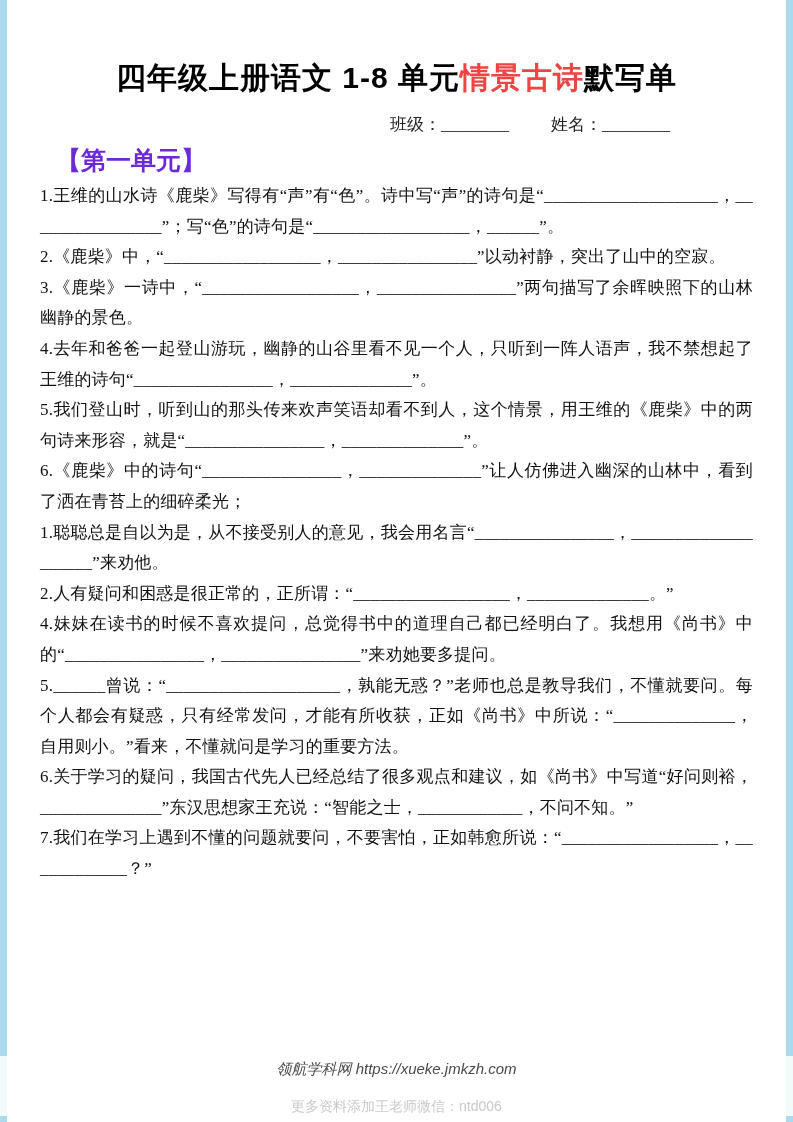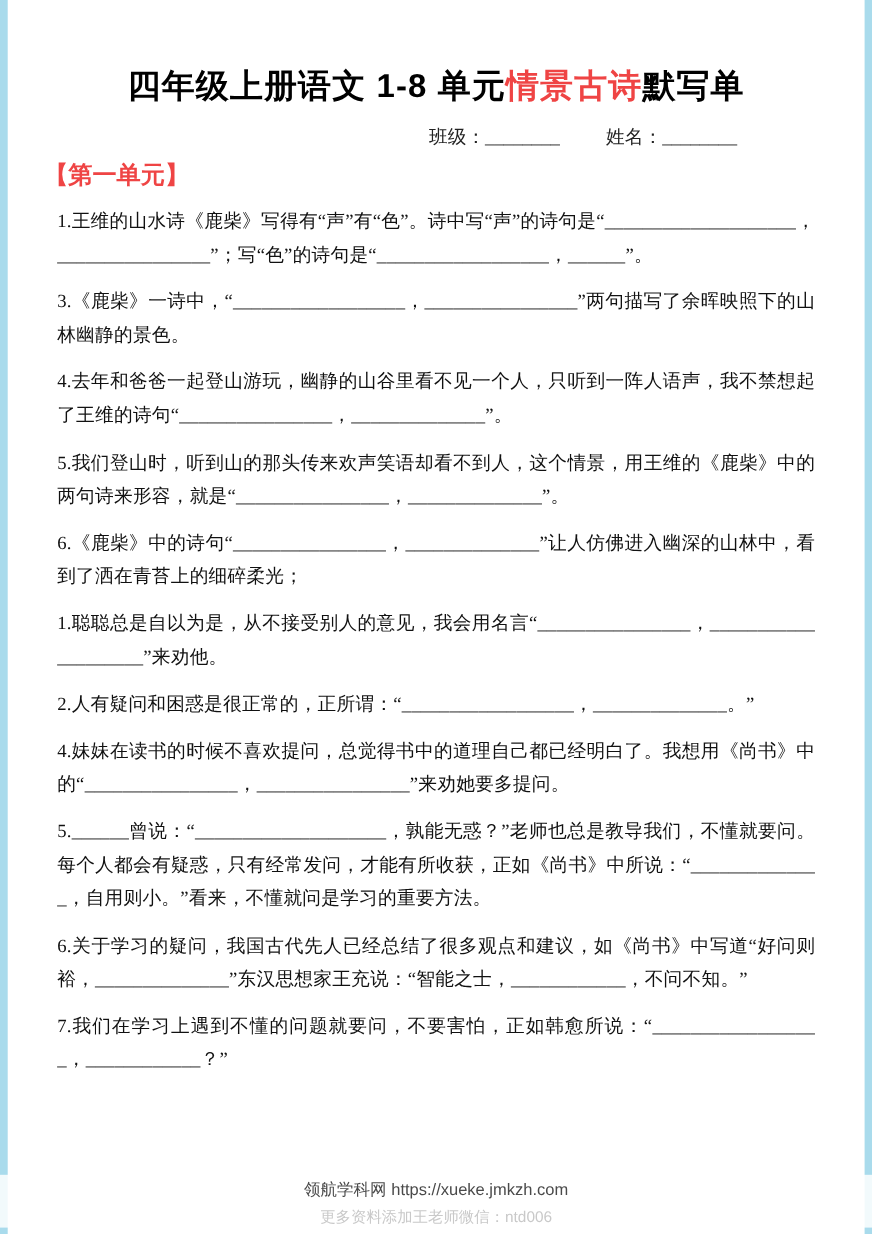--- a/index.html
+++ b/index.html
@@ -43,49 +43,50 @@
     padding-left: 350px;
     margin: 2px 0 8px 0;
     color: #222;
     white-space: nowrap;
   }
   .meta-line .gap { display: inline-block; width: 42px; }
   .meta-line .blank { letter-spacing: 0; }
 
   h2.section {
     font-family: "Liberation Sans", "DejaVu Sans", sans-serif;
-    font-size: 22px;
+    font-size: 25px;
     font-weight: bold;
-    margin: 8px 0 4px 0;
-    color: #ef4444;
+    margin: 8px 0 4px 16px;
+    color: #6d28d9;
   }
 
   p.item {
-    margin: 12px;
+    margin: 0;
     font-size: 17px;
     line-height: 1.8;
     text-align: justify;
     letter-spacing: 0.2px;
     word-break: break-all;
   }
 
   .footer {
     position: absolute;
     left: 0;
     right: 0;
     bottom: 6px;
     text-align: center;
     font-family: "Liberation Sans", "DejaVu Sans", sans-serif;
     background: rgba(255,255,255,0.85);
     padding-top: 4px;
   }
   .footer .site {
     font-size: 15px;
     color: #4a4a4a;
-    margin-bottom: 7px;
+    margin-bottom: 19px;
+    font-style: italic;
   }
   .footer .wechat {
     font-size: 14px;
     color: #c9c9c9;
     text-align: center;
   }
 </style>
 </head>
 <body>
 
@@ -97,20 +98,21 @@
   <div class="content">
 
     <h1 class="title"><span>四年级上册语文 1-8 单元</span><span class="accent">情景古诗</span><span>默写单</span></h1>
 
     <div class="meta-line">
       <span>班级：</span><span class="blank">________</span><span class="gap"></span><span>姓名：</span><span class="blank">________</span>
     </div>
 
     <h2 class="section">【第一单元】</h2>
     <p class="item">1.王维的山水诗《鹿柴》写得有“声”有“色”。诗中写“声”的诗句是“____________________，________________”；写“色”的诗句是“__________________，______”。</p>
+    <p class="item">2.《鹿柴》中，“__________________，________________”以动衬静，突出了山中的空寂。</p>
     <p class="item">3.《鹿柴》一诗中，“__________________，________________”两句描写了余晖映照下的山林幽静的景色。</p>
     <p class="item">4.去年和爸爸一起登山游玩，幽静的山谷里看不见一个人，只听到一阵人语声，我不禁想起了王维的诗句“________________，______________”。</p>
     <p class="item">5.我们登山时，听到山的那头传来欢声笑语却看不到人，这个情景，用王维的《鹿柴》中的两句诗来形容，就是“________________，______________”。</p>
     <p class="item">6.《鹿柴》中的诗句“________________，______________”让人仿佛进入幽深的山林中，看到了洒在青苔上的细碎柔光；</p>
 
     <p class="item">1.聪聪总是自以为是，从不接受别人的意见，我会用名言“________________，____________________”来劝他。</p>
     <p class="item">2.人有疑问和困惑是很正常的，正所谓：“__________________，______________。”</p>
     <p class="item">4.妹妹在读书的时候不喜欢提问，总觉得书中的道理自己都已经明白了。我想用《尚书》中的“________________，________________”来劝她要多提问。</p>
     <p class="item">5.______曾说：“____________________，孰能无惑？”老师也总是教导我们，不懂就要问。每个人都会有疑惑，只有经常发问，才能有所收获，正如《尚书》中所说：“______________，自用则小。”看来，不懂就问是学习的重要方法。</p>
     <p class="item">6.关于学习的疑问，我国古代先人已经总结了很多观点和建议，如《尚书》中写道“好问则裕，______________”东汉思想家王充说：“智能之士，____________，不问不知。”</p>

